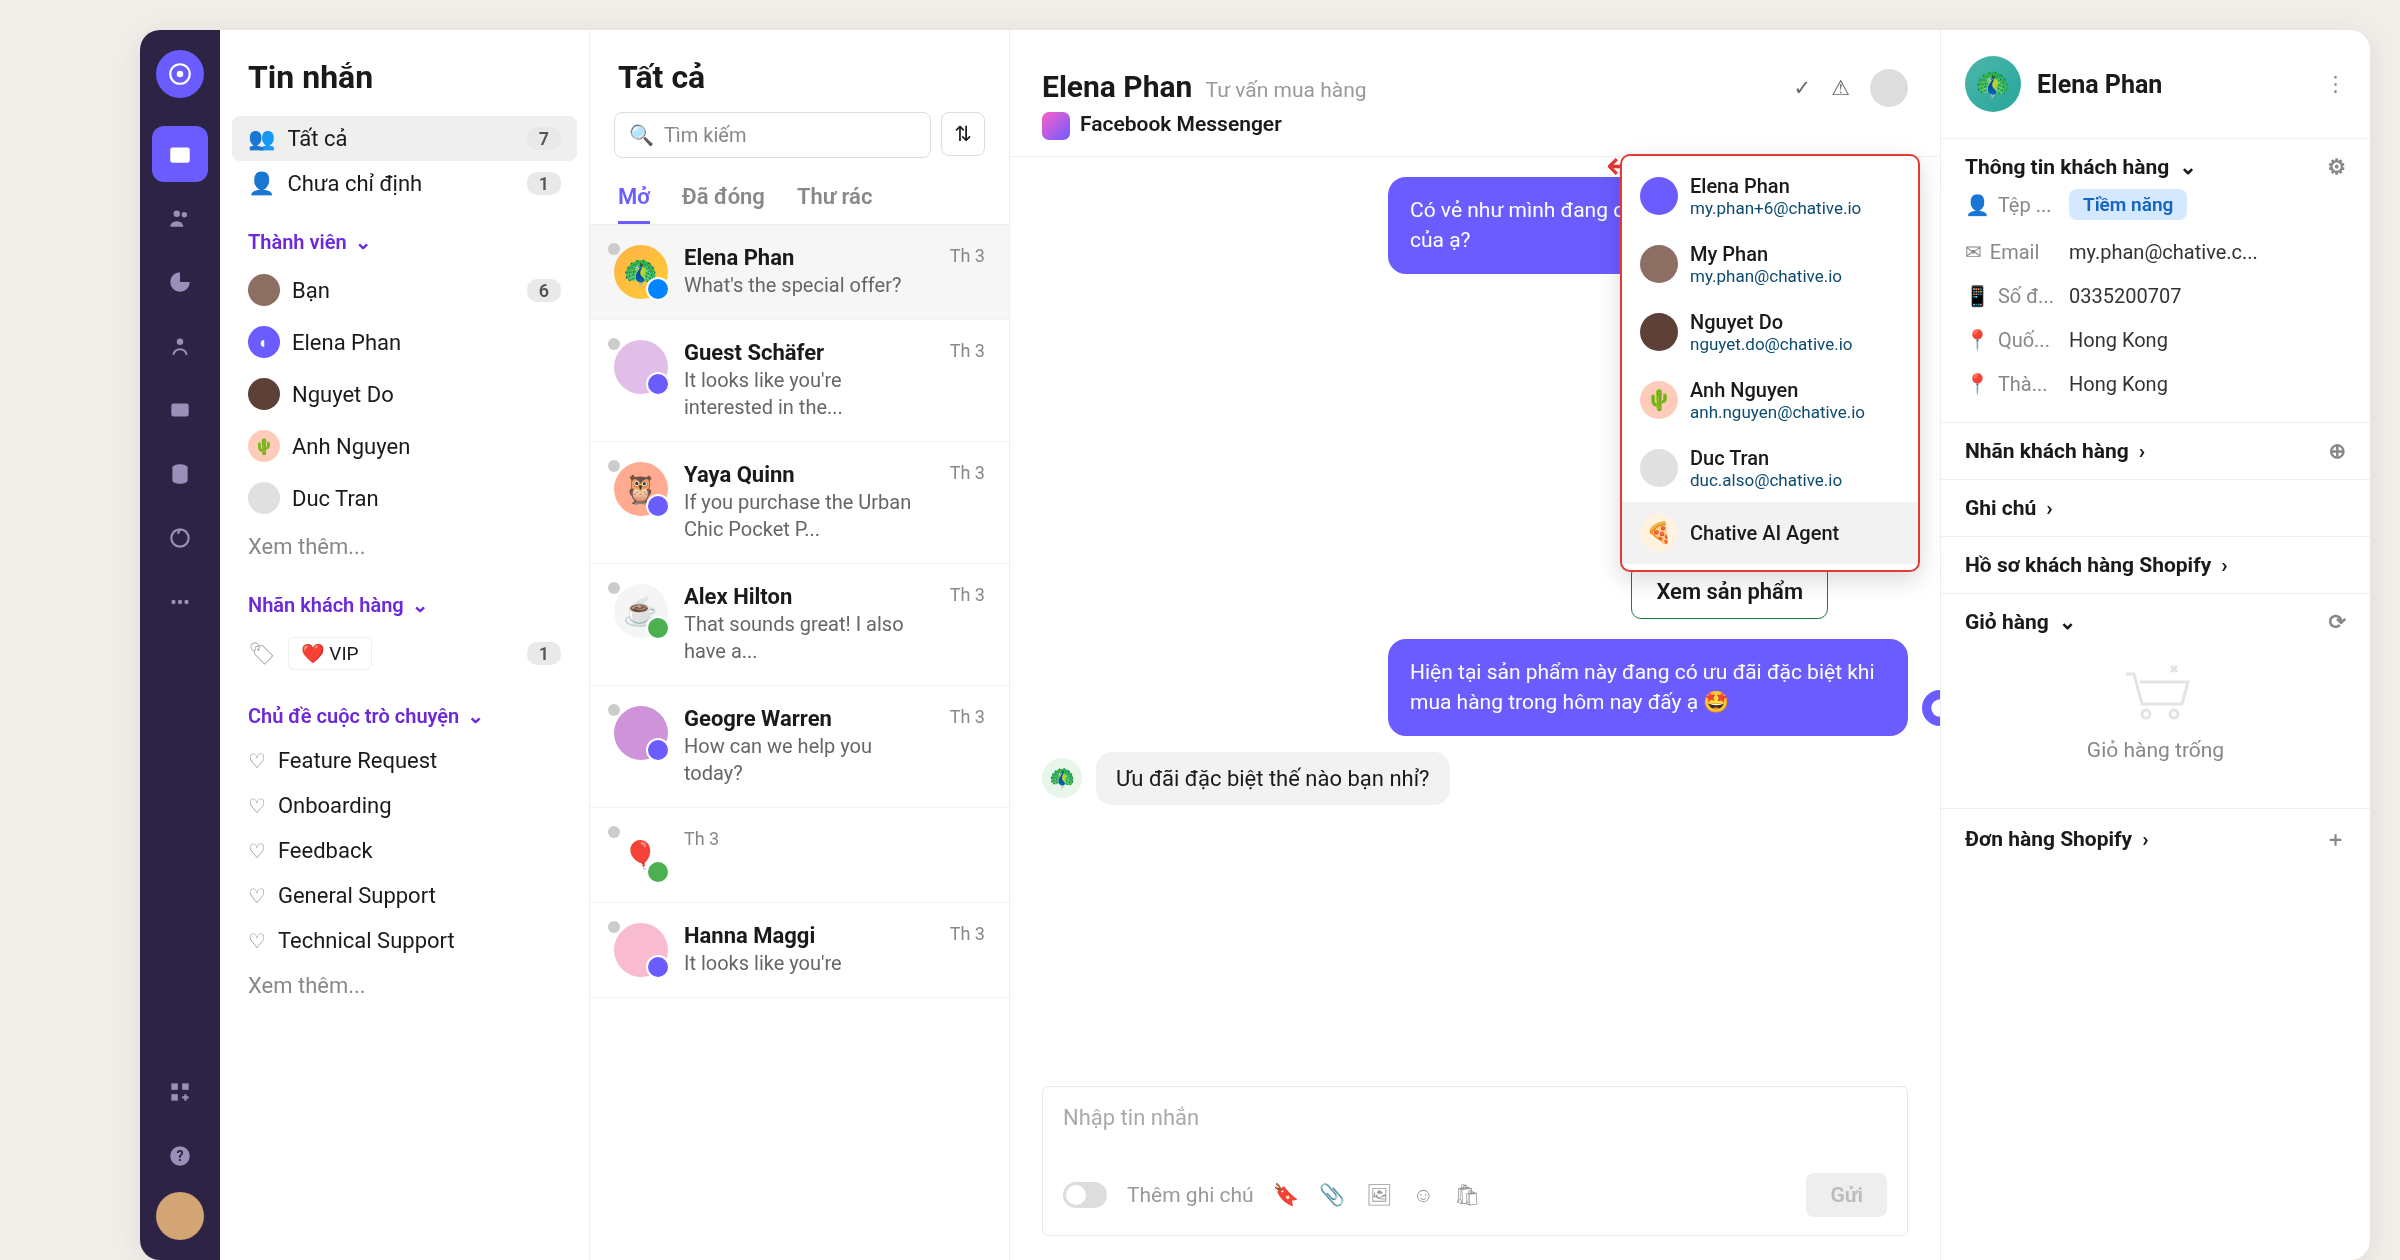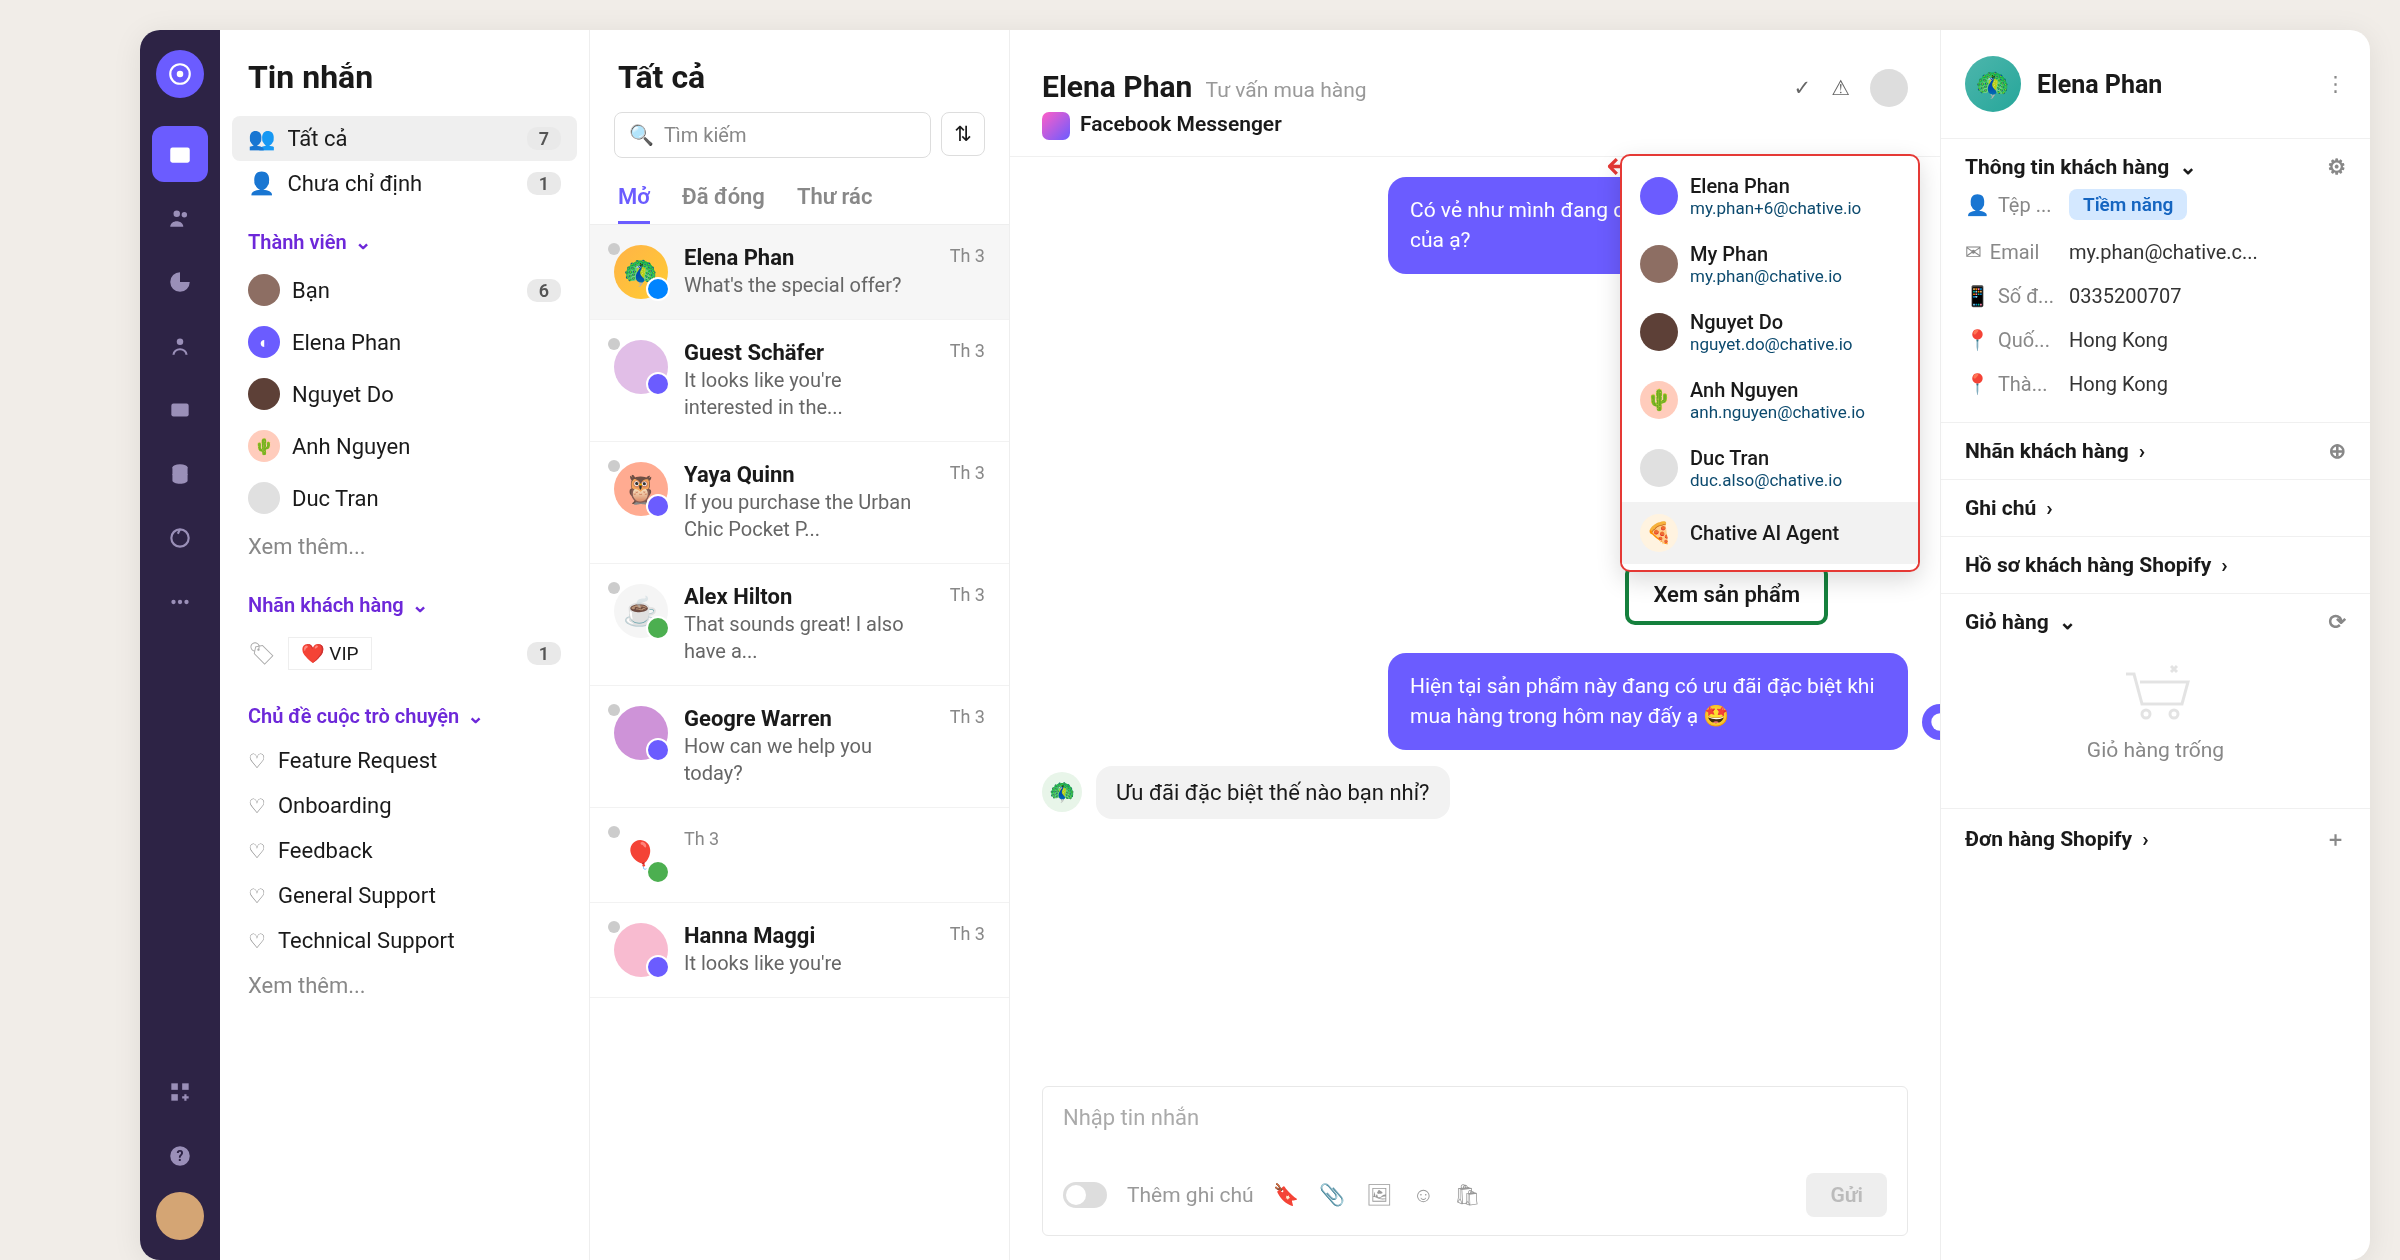--- a/index.html
+++ b/index.html
@@ -40,21 +40,21 @@
 .chat-head{padding:39px 32px 16px;border-bottom:1px solid #f0f0f0;display:flex;align-items:flex-start;gap:0}
 .ch-title{font-size:30px;font-weight:700}
 .ch-sub{font-size:21px;color:#999;margin-left:8px;font-weight:400}
 .ch-channel{display:flex;align-items:flex-start;gap:10px;margin-top:8px}
 .ch-ic{width:28px;height:28px;border-radius:7px;background:linear-gradient(135deg,#ff5ec7,#6b5cff)}
 .ch-actions{margin-left:auto;display:flex;gap:20px;color:#666;align-items:center}
 .ch-av{width:38px;height:38px;border-radius:50%;background:#ddd}
 .messages{flex:1;overflow:hidden;padding:20px 32px;position:relative}
 .bubble{background:#6b5cff;color:#fff;padding:18px 22px;border-radius:18px;max-width:520px;font-size:21px;line-height:1.45;margin-left:auto;margin-bottom:14px}
 .prod-price{text-align:right;color:#888;font-size:20px;margin:260px 80px 6px 0}
-.prod-btn{border:4px solid #15803d;border-radius:10px;padding:14px 24px;font-size:22px;font-weight:600;margin-left:auto;margin-right:80px;margin-bottom:28px;width:fit-content;cursor:pointer}
+.prod-btn{border:1px solid #15803d;border-radius:10px;padding:14px 24px;font-size:22px;font-weight:600;margin-left:auto;margin-right:80px;margin-bottom:20px;width:fit-content;cursor:pointer}
 .reply{display:flex;gap:14px;align-items:center;margin-top:16px}
 .reply-av{width:40px;height:40px;border-radius:50%;background:#e8f5e9;display:flex;align-items:center;justify-content:center}
 .reply-bub{background:#f2f2f2;padding:14px 20px;border-radius:16px;font-size:22px}
 .composer{margin:0 32px 24px;border:1px solid #e8e8e8;border-radius:6px;padding:18px 20px}
 .comp-input{color:#aaa;font-size:22px;min-height:60px}
 .comp-tools{display:flex;align-items:center;gap:20px;color:#999;font-size:21px;margin-top:8px}
 .toggle{width:44px;height:26px;border-radius:13px;background:#ddd;position:relative}
 .toggle::after{content:"";position:absolute;width:20px;height:20px;border-radius:50%;background:#fff;top:3px;left:3px}
 .send{margin-left:auto;background:#eee;color:#bbb;padding:10px 24px;border-radius:8px;font-weight:600}
 .assignee-icon{width:36px;height:36px;border-radius:50%;background:#6b5cff;display:flex;align-items:center;justify-content:center;position:absolute;right:30px;bottom:200px}
@@ -74,21 +74,21 @@
 .pn-title{font-size:21px;font-weight:700;display:flex;align-items:center;gap:10px}
 .pn-row{display:flex;gap:14px;padding:10px 0;font-size:20px;color:#555;align-items:center}
 .pn-label{width:90px;color:#888;display:flex;align-items:center;gap:8px;white-space:nowrap;overflow:hidden;text-overflow:ellipsis}
 .pn-val{flex:1;color:#333;overflow:hidden;text-overflow:ellipsis;white-space:nowrap}
 .tag{background:#d4e8ff;color:#1565c0;padding:4px 14px;border-radius:8px;font-size:19px;font-weight:600}
 .pn-more{color:#888;font-size:20px;padding:4px 0}
 .pn-act{margin-left:auto;color:#888}
 .cart{display:flex;flex-direction:column;align-items:center;padding:30px 0;color:#888}
 .cart-ic{width:80px;height:60px;margin-bottom:14px;opacity:.4}
 svg{width:26px;height:26px}
-.tag-vip{background:#fff;border:1px solid #eee;padding:4px 12px;border-radius:0;font-size:19px}
+.tag-vip{background:#fff;border:1px solid #eee;padding:4px 12px;border-radius:6px;font-size:19px}
 </style>
 </head>
 <body>
 
 <div class="app">
   <div class="rail">
     <div class="rail-logo">
         <svg viewBox="0 0 24 24" fill="#fff">
           <circle cx="12" cy="12" r="9" fill="none" stroke="#fff" stroke-width="2"></circle>
           <circle cx="12" cy="12" r="3"></circle>

